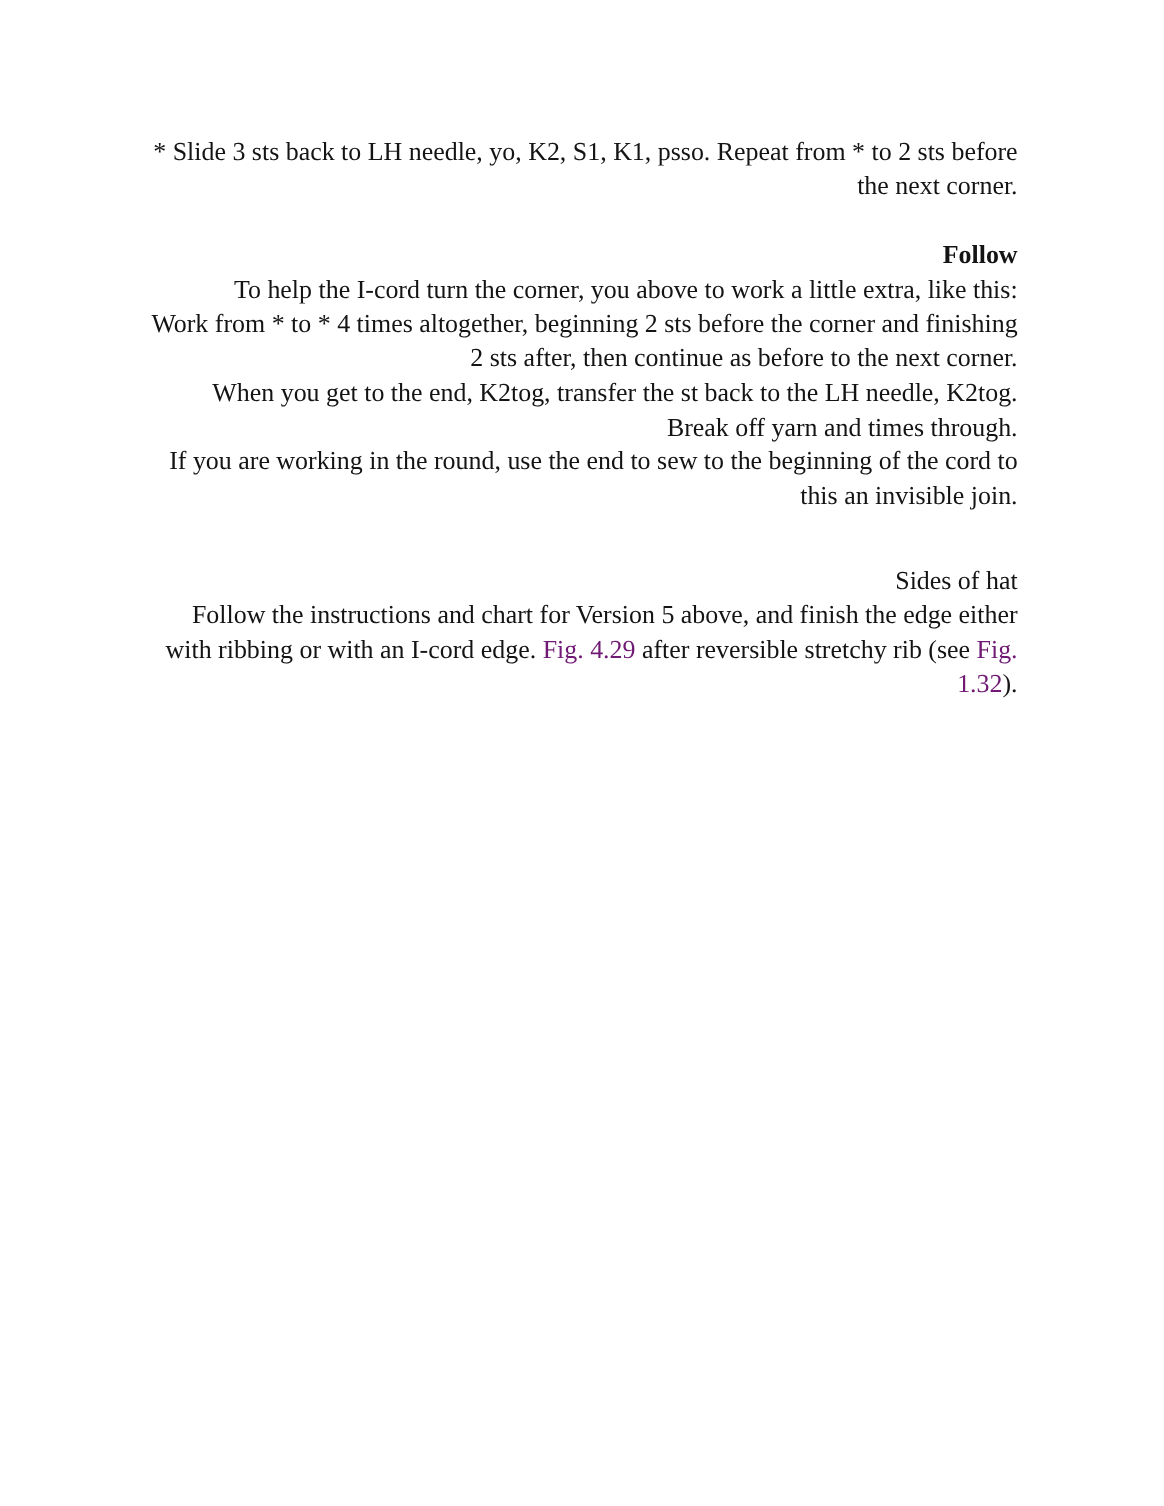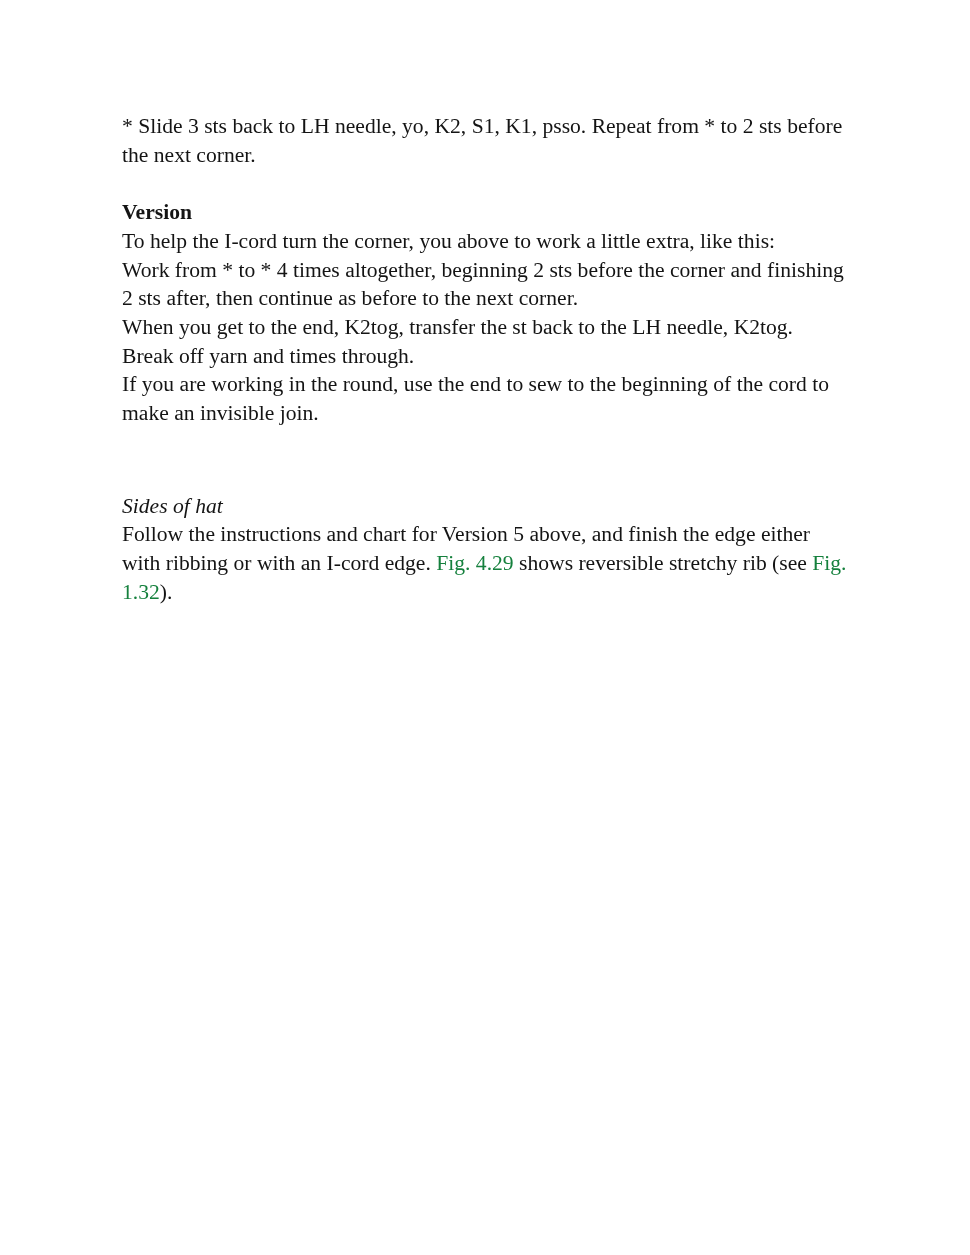--- a/index.html
+++ b/index.html
@@ -18,48 +18,48 @@
   .page-content {
     position: absolute;
     left: 122px;
     top: 112px;
     width: 726px;
     font-size: 21.6px;
     line-height: 28.7px;
   }
   p {
     margin: 0;
+    text-align: right;
   }
   .para-lead {
     margin: 0 0 28.7px 0;
   }
   .section-heading {
     font-weight: bold;
   }
   .sub-heading {
-    font-style: italic;
-    margin-top: 64px;
+    margin-top: 42px;
   }
   a.fig-link {
-    color: #15803d;
+    color: #701a75;
     text-decoration: none;
     cursor: pointer;
   }
 </style>
 </head>
 <body>
 
 <div class="page-content">
 
   <p class="para-lead">* Slide 3 sts back to LH needle, yo, K2, S1, K1, psso. Repeat from * to 2 sts before the next corner.</p>
 
-  <p class="section-heading">Version</p>
+  <p class="section-heading">Follow</p>
 
   <p>To help the I-cord turn the corner, you above to work a little extra, like this:</p>
   <p>Work from * to * 4 times altogether, beginning 2 sts before the corner and finishing 2 sts after, then continue as before to the next corner.</p>
   <p>When you get to the end, K2tog, transfer the st back to the LH needle, K2tog. Break off yarn and times through.</p>
-  <p>If you are working in the round, use the end to sew to the beginning of the cord to make an invisible join.</p>
+  <p>If you are working in the round, use the end to sew to the beginning of the cord to this an invisible join.</p>
 
   <p class="sub-heading">Sides of hat</p>
 
-  <p><span>Follow the instructions and chart for Version 5 above, and finish the edge either with ribbing or with an I-cord edge. </span><a class="fig-link">Fig. 4.29</a><span> shows reversible stretchy rib (see </span><a class="fig-link">Fig. 1.32</a><span>).</span></p>
+  <p><span>Follow the instructions and chart for Version 5 above, and finish the edge either with ribbing or with an I-cord edge. </span><a class="fig-link">Fig. 4.29</a><span> after reversible stretchy rib (see </span><a class="fig-link">Fig. 1.32</a><span>).</span></p>
 
 </div>
 
 </body></html>

